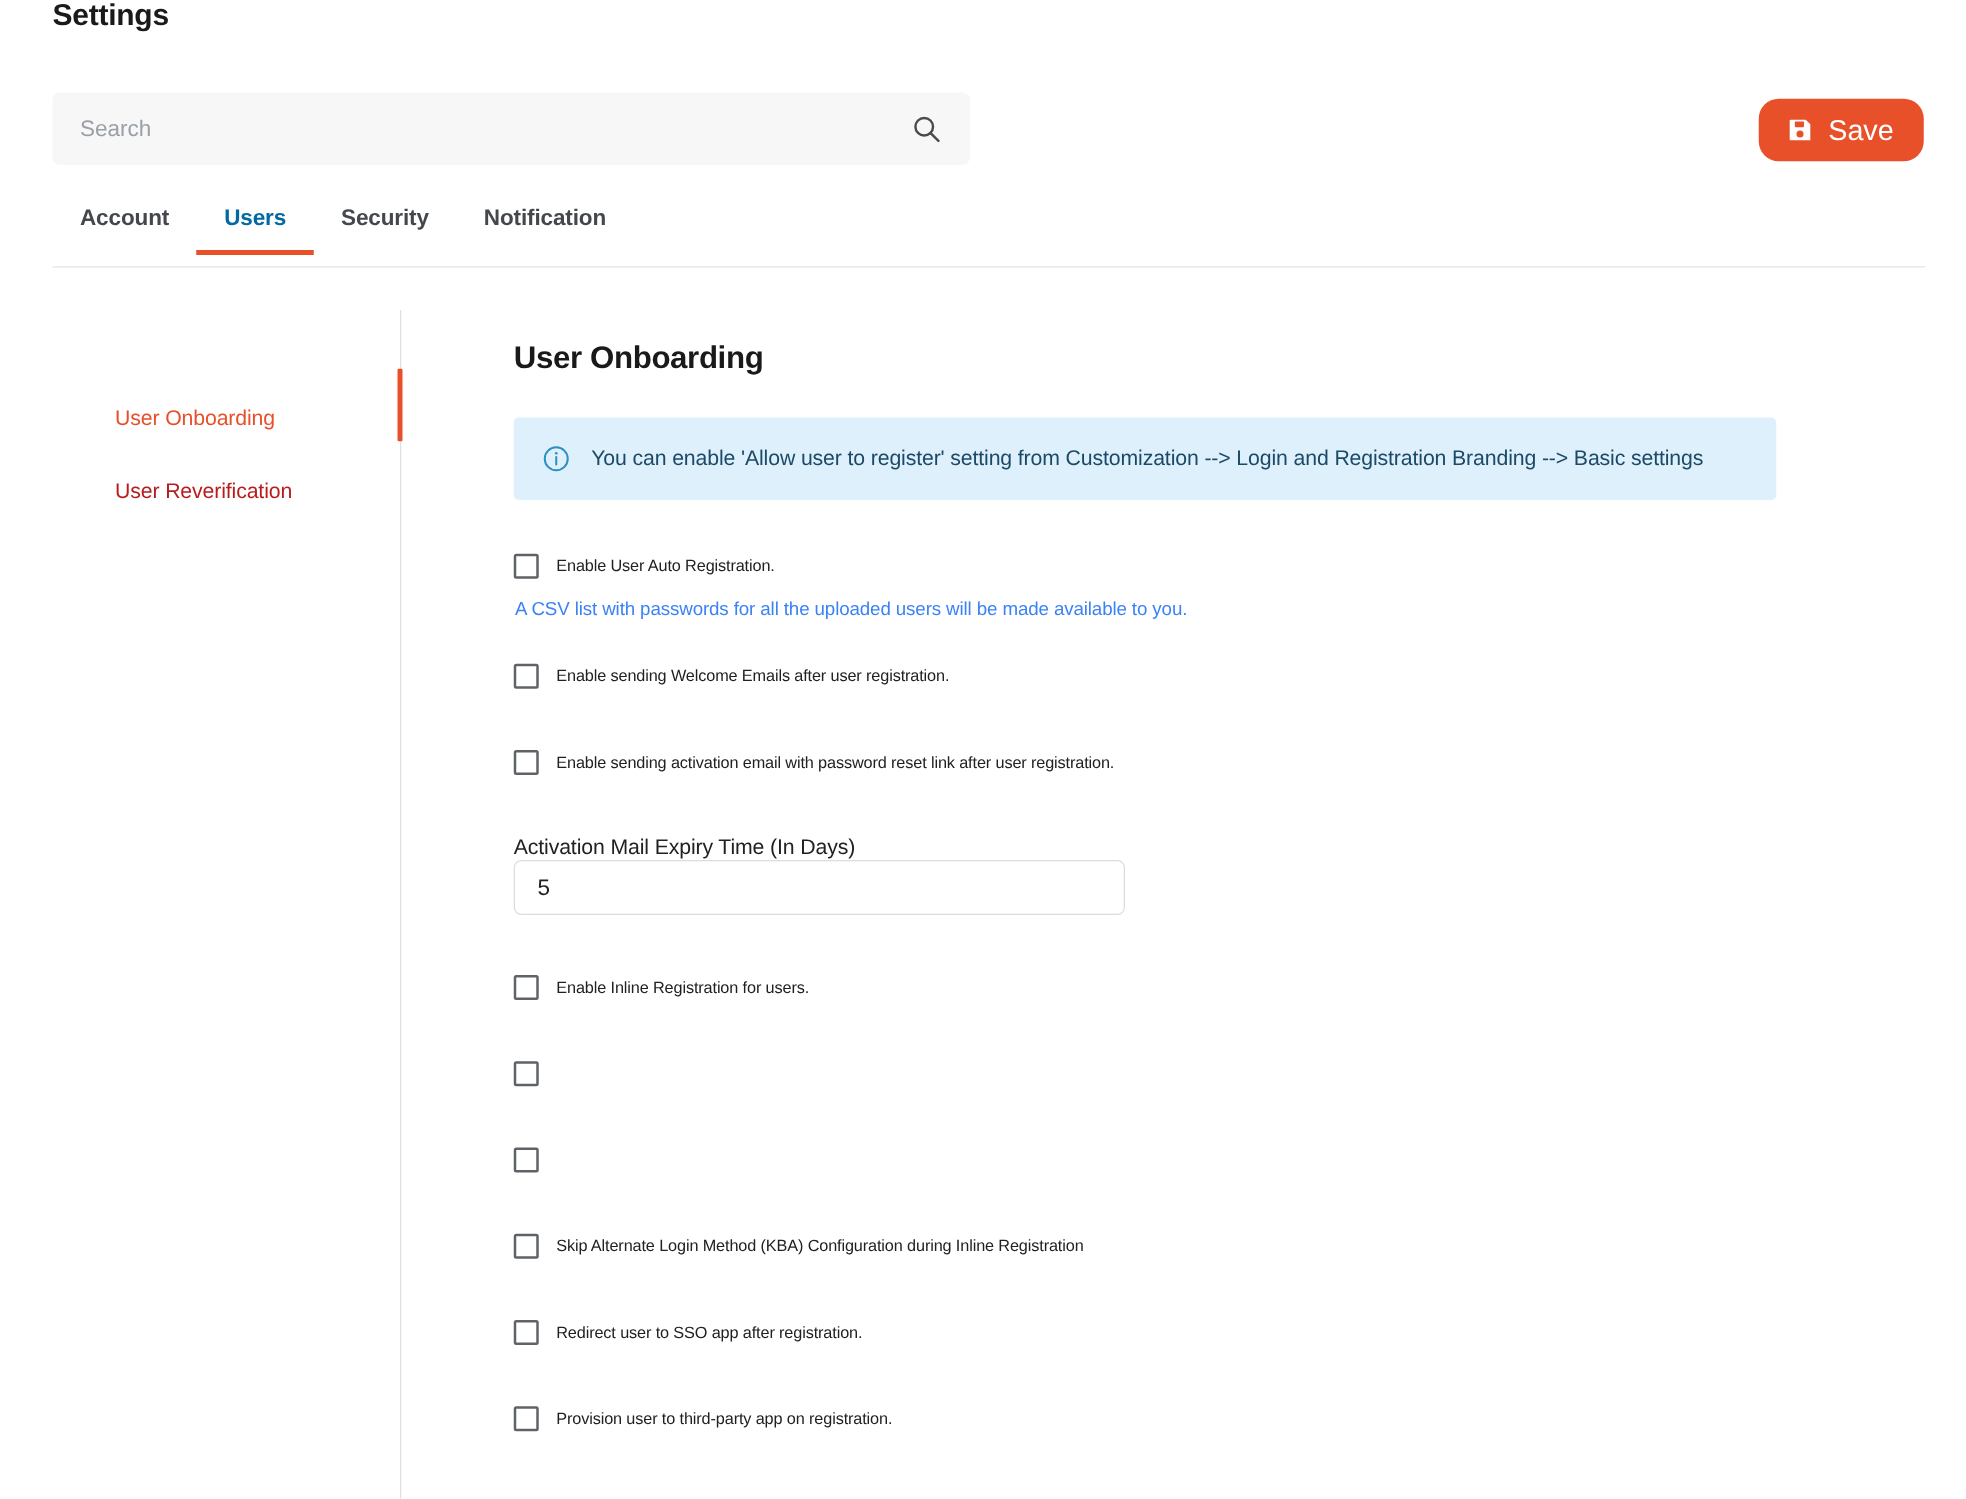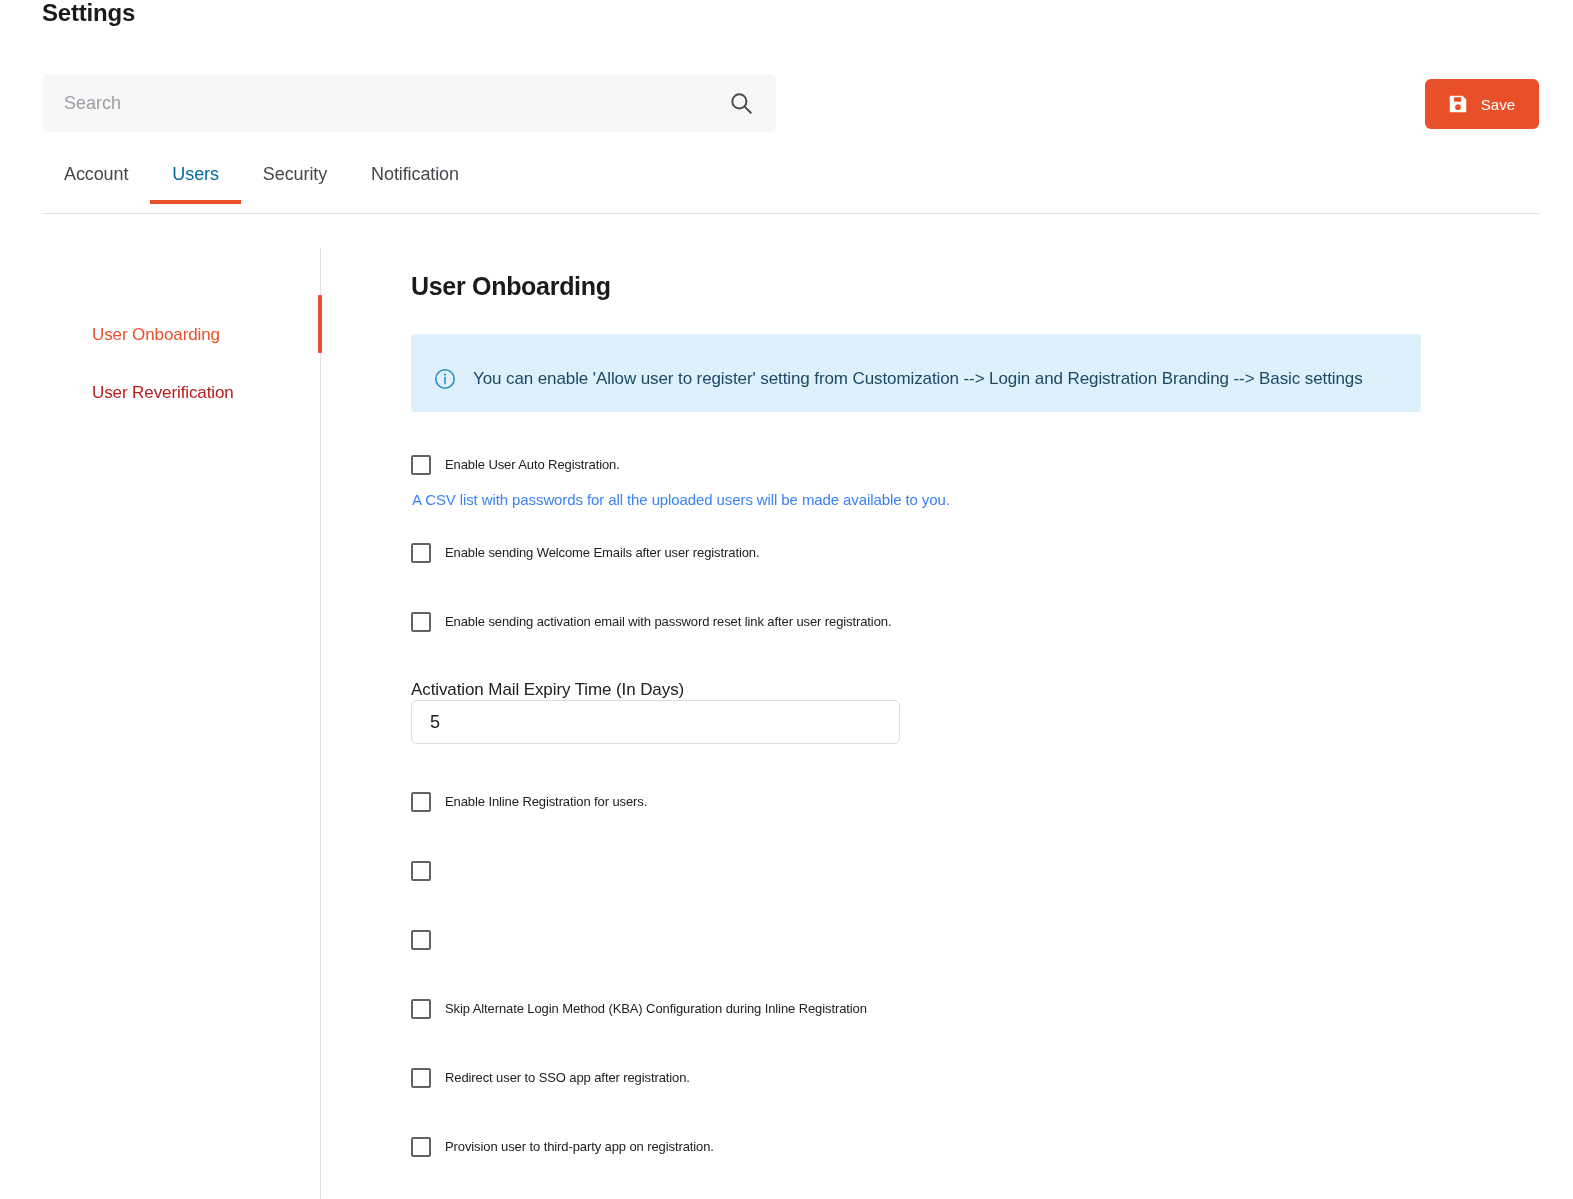--- a/index.html
+++ b/index.html
@@ -56,43 +56,44 @@
   .search-icon { width: 26px; height: 26px; flex: 0 0 26px; display: block; }
 
   
   .save-button {
     position: absolute;
     right: 34px;
     top: 79px;
     height: 50px;
     background: #e8502a;
     border: none;
-    border-radius: 6px;
+    border-radius: 16px;
     color: #ffffff;
     font-family: "Liberation Sans", sans-serif;
-    font-size: 15px;
+    font-size: 23px;
     display: flex;
     align-items: center;
     gap: 12px;
     padding: 0 24px 0 22px;
     cursor: pointer;
   }
   .save-icon { width: 22px; height: 22px; display: block; }
 
   
   .tabs {
     position: absolute;
     left: 42px;
     top: 158px;
     width: 1498px;
     height: 56px;
     border-bottom: 1px solid #e3e3e3;
     display: flex;
     align-items: flex-start;
     gap: 0;
+    font-weight: bold;
   }
   .tab {
     position: relative;
     font-size: 18px;
     color: #44484d;
     padding: 6px 22px 18px 22px;
     cursor: pointer;
     white-space: nowrap;
     letter-spacing: -0.1px;
   }
@@ -156,21 +157,21 @@
     color: #1a1a1a;
     letter-spacing: -0.3px;
     margin: 0 0 32px 0;
     line-height: 32px;
   }
 
   
   .info-banner {
     background: #ddf0fb;
     border-radius: 4px;
-    padding: 32px 24px 20px 22px;
+    padding: 20px 24px 20px 22px;
     display: flex;
     align-items: flex-start;
     gap: 16px;
     margin-bottom: 40px;
   }
   .info-icon { width: 24px; height: 24px; flex: 0 0 24px; margin-top: 1px; display: block; }
   .info-text {
     font-size: 17px;
     line-height: 26px;
     color: #1c4966;

